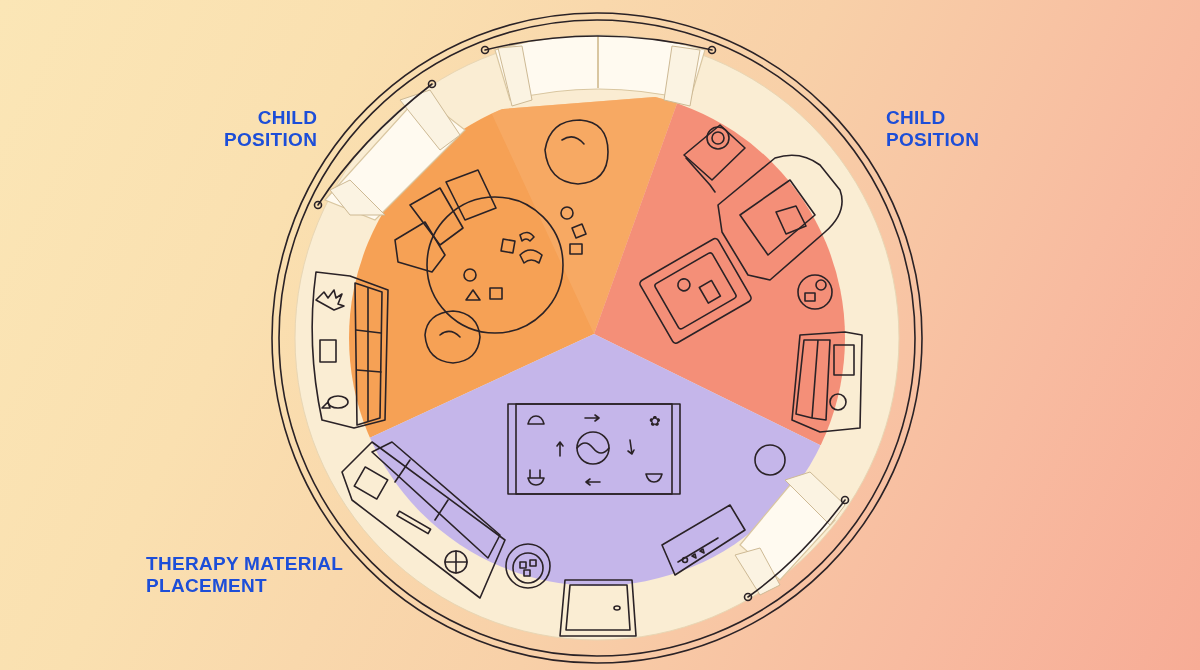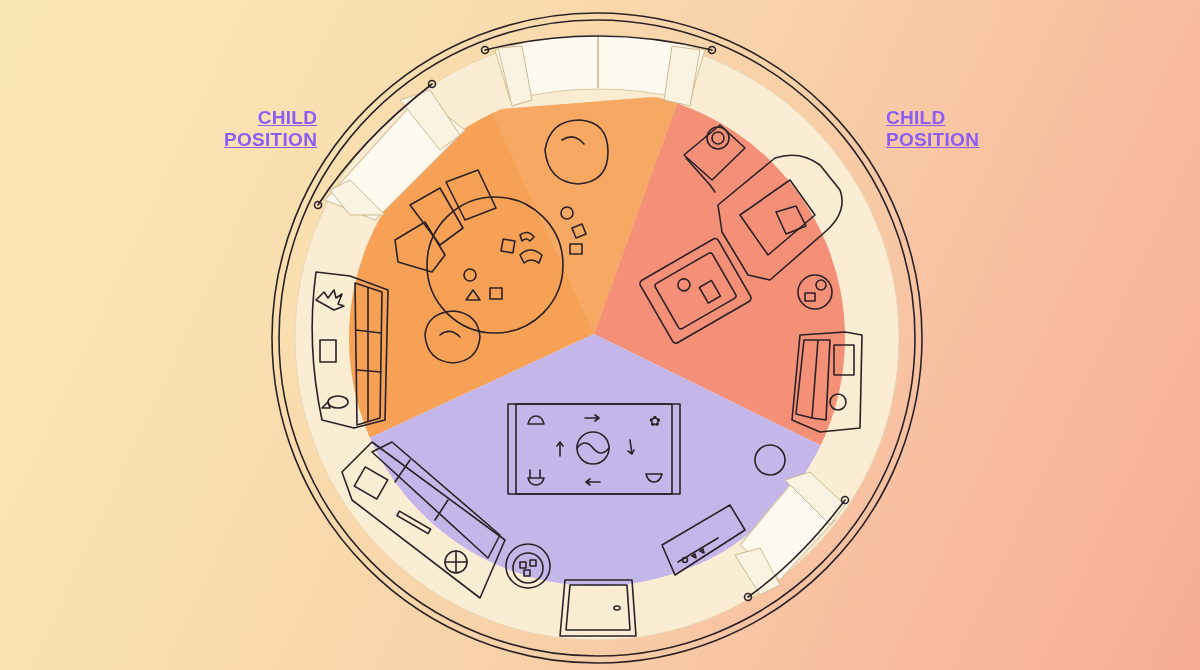--- a/index.html
+++ b/index.html
@@ -1,19 +1,19 @@
 <!DOCTYPE html>
 <html><head>
 <meta charset="utf-8">
 <style>
   html,body{margin:0;padding:0;}
   body{width:1200px;height:670px;overflow:hidden;position:relative;
     background:linear-gradient(115deg,#fbe6b6 0%,#fae0b0 25%,#f8d0a8 55%,#f8bba0 80%,#f7ac96 100%);
     font-family:"Liberation Sans","DejaVu Sans",sans-serif;}
-  .label{position:absolute;color:#8b5cf6;font-weight:700;font-size:19px;line-height:22px;letter-spacing:0.3px;text-decoration:underline;}
+  .label{position:absolute;color:#1d4ed8;font-weight:700;font-size:19px;line-height:22px;letter-spacing:0.3px;}
   .label span{display:block;}
   #lbl-child{left:224px;top:107px;text-align:right;}
   #lbl-parent{left:886px;top:107px;}
   #lbl-therapy{left:146px;top:553px;}
   svg{position:absolute;left:0;top:0;}
   .ln{stroke:#2a2226;stroke-width:1.6;fill:none;stroke-linejoin:round;stroke-linecap:round;}
 </style>
 </head>
 <body>
 
@@ -179,13 +179,15 @@
 
 <div id="lbl-child" class="label">
   <span>CHILD</span>
   <span>POSITION</span>
 </div>
 <div id="lbl-parent" class="label">
   <span>CHILD</span>
   <span>POSITION</span>
 </div>
 <div id="lbl-therapy" class="label">
+  <span>THERAPY MATERIAL</span>
+  <span>PLACEMENT</span>
 </div>
 
 </body></html>

